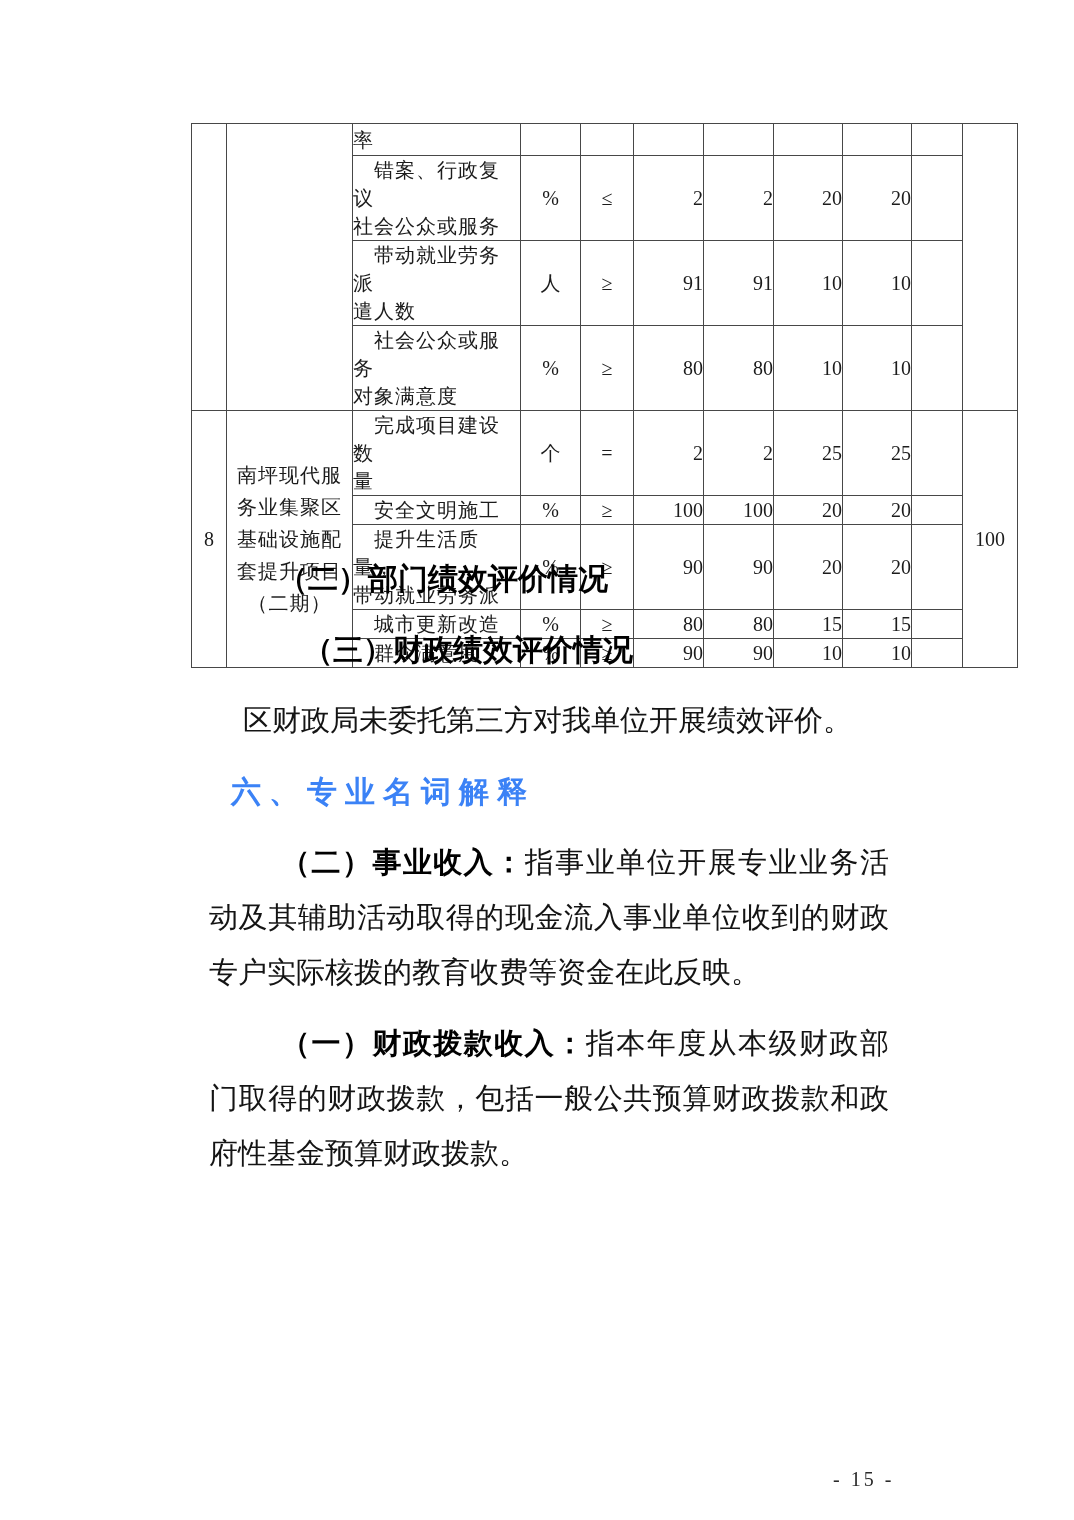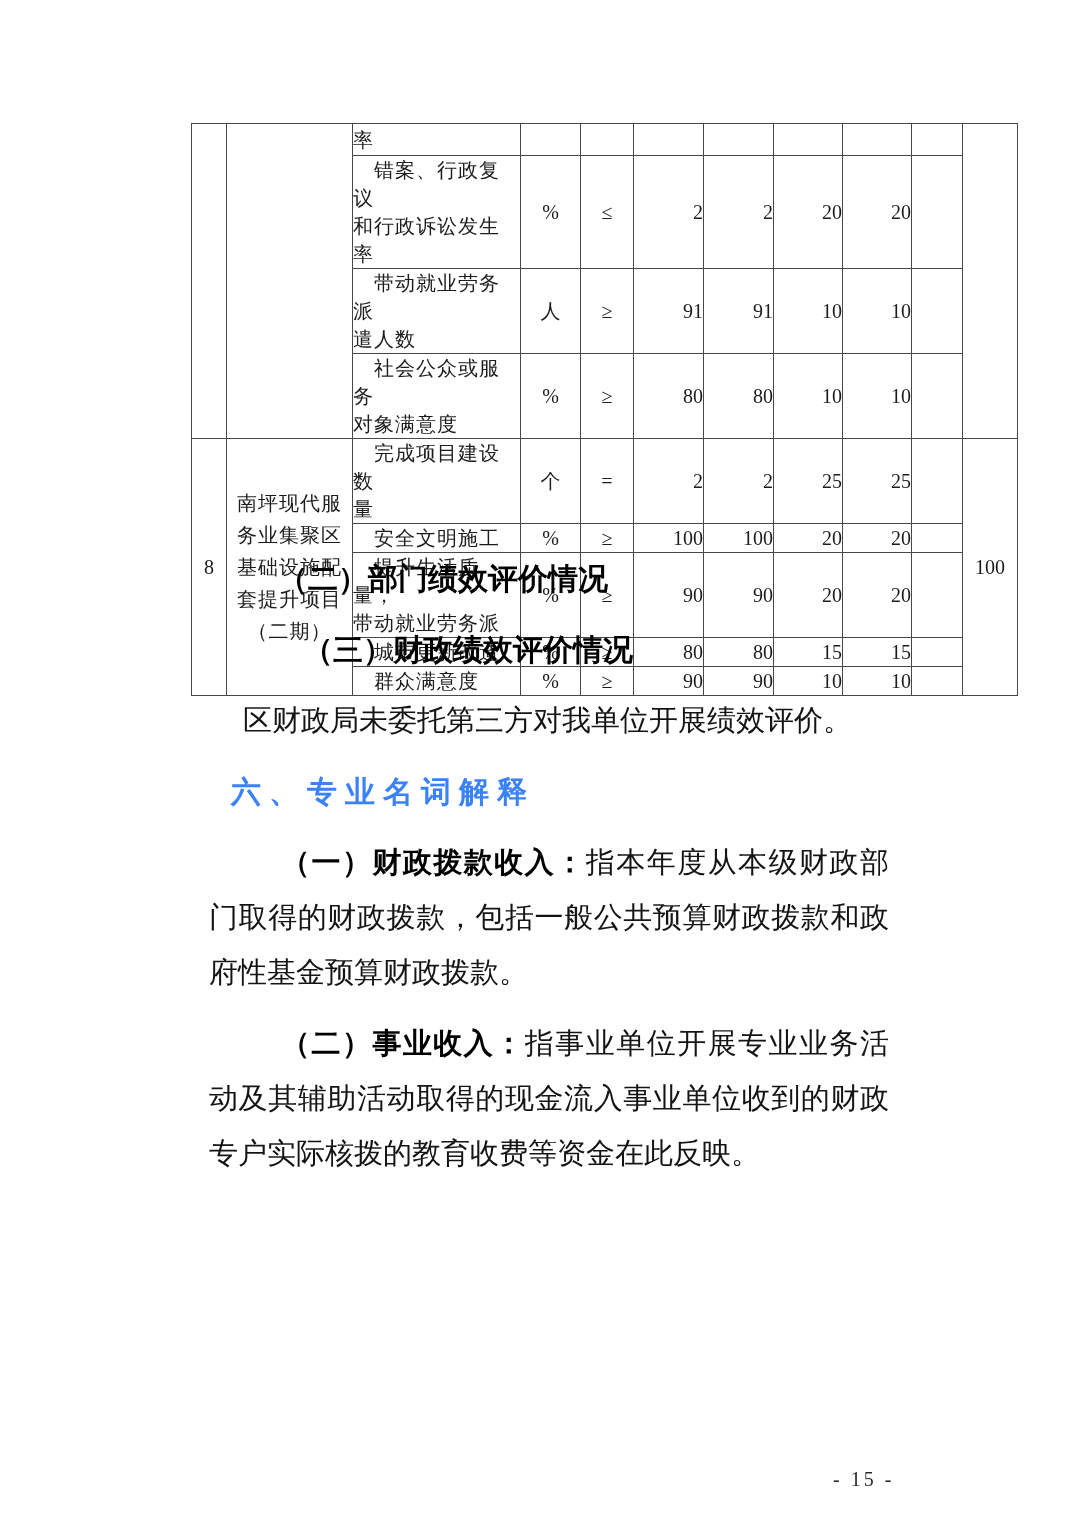--- a/index.html
+++ b/index.html
@@ -129,21 +129,21 @@
         <td class="c-comp"></td>
         <td class="c-num"></td>
         <td class="c-num"></td>
         <td class="c-num"></td>
         <td class="c-num"></td>
         <td class="c-aux"></td>
         <td class="c-score" rowspan="4"></td>
       </tr>
       <tr class="r1">
         <td class="c-ind">错案、行政复议
-和行政诉讼发生率</td>
+社会公众或服务</td>
         <td class="c-unit">%</td>
         <td class="c-comp">≤</td>
         <td class="c-num">2</td>
         <td class="c-num">2</td>
         <td class="c-num">20</td>
         <td class="c-num">20</td>
         <td class="c-aux"></td>
       </tr>
       <tr class="r2">
         <td class="c-ind">带动就业劳务派
@@ -227,19 +227,19 @@
         <td class="c-aux"></td>
       </tr>
     </tbody>
   </table>
 
   <div class="body-text">
     <p class="h2 i69">（二）部门绩效评价情况</p>
     <p class="h2 i62">（三）财政绩效评价情况</p>
     <p class="para i34">区财政局未委托第三方对我单位开展绩效评价。</p>
     <p class="h1">六、专业名词解释</p>
+    <p class="para term"><b>（二）事业收入：</b><span>指事业单位开展专业业务活动及其辅助活动取得的现金流入事业单位收到的财政专户实际核拨的教育收费等资金在此反映。</span></p>
     <p class="para term term-first"><b>（一）财政拨款收入：</b><span>指本年度从本级财政部门取得的财政拨款，包括一般公共预算财政拨款和政府性基金预算财政拨款。</span></p>
-    <p class="para term"><b>（二）事业收入：</b><span>指事业单位开展专业业务活动及其辅助活动取得的现金流入事业单位收到的财政专户实际核拨的教育收费等资金在此反映。</span></p>
   </div>
 
   <div class="page-number">- 15 -</div>
 
 </div>
 
 </body></html>

